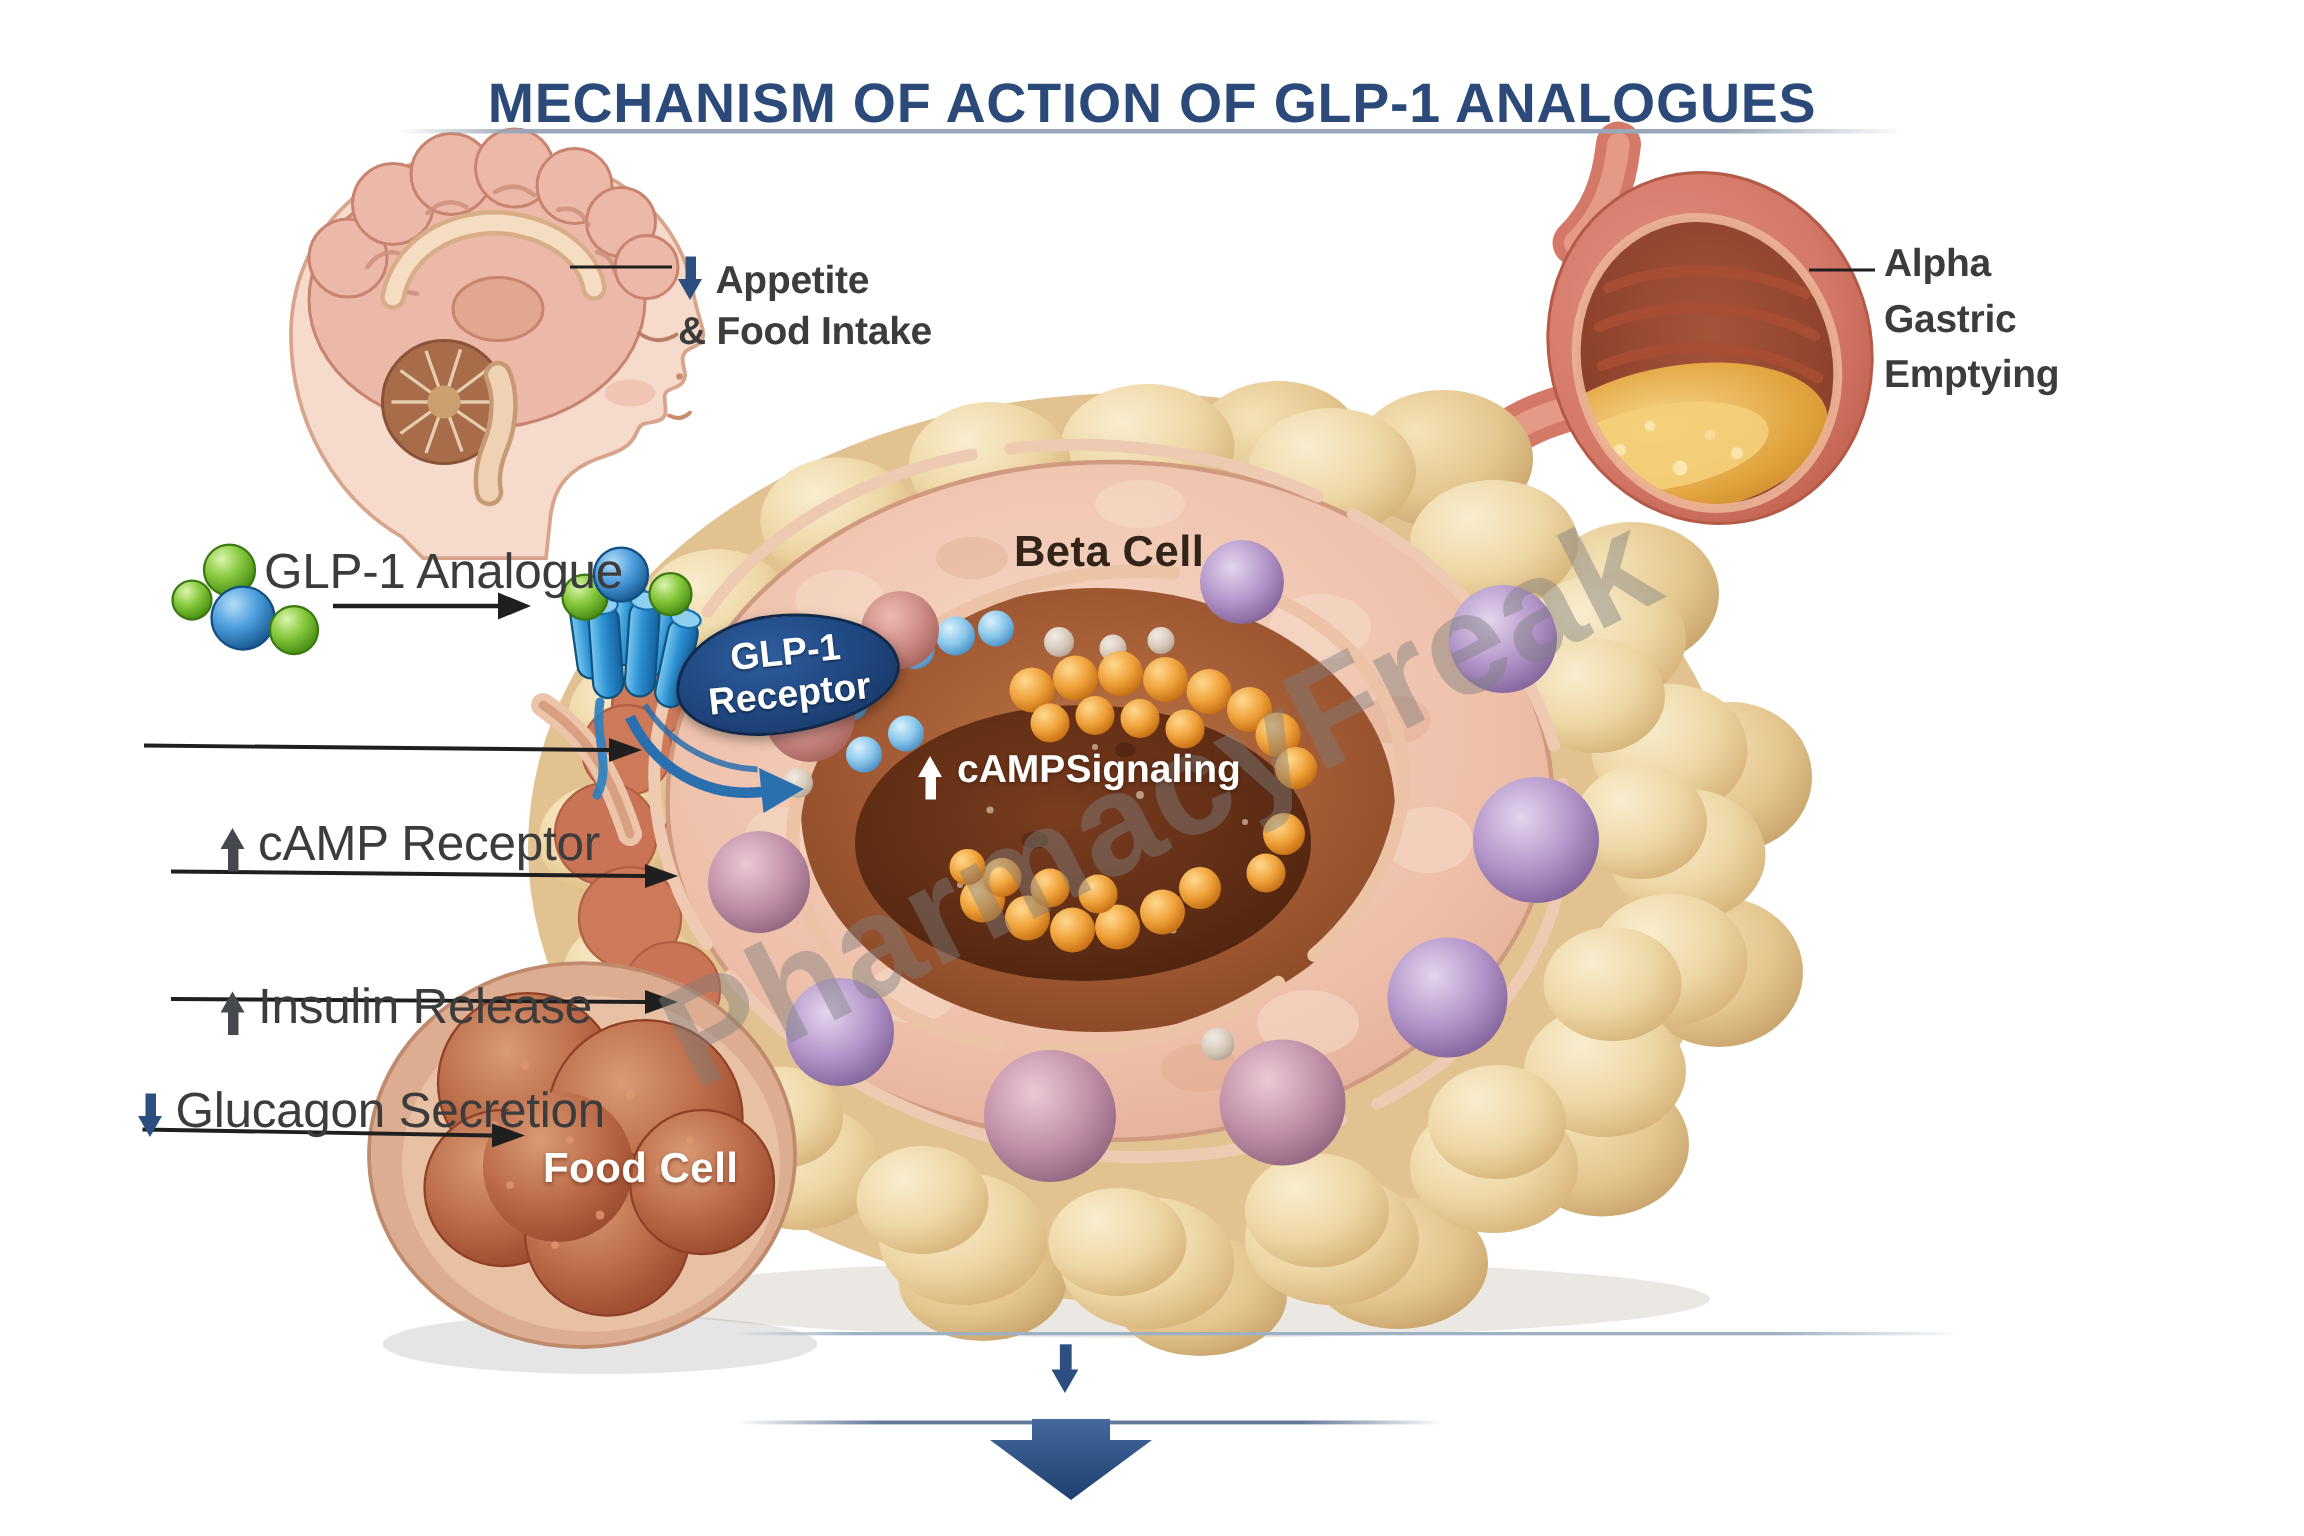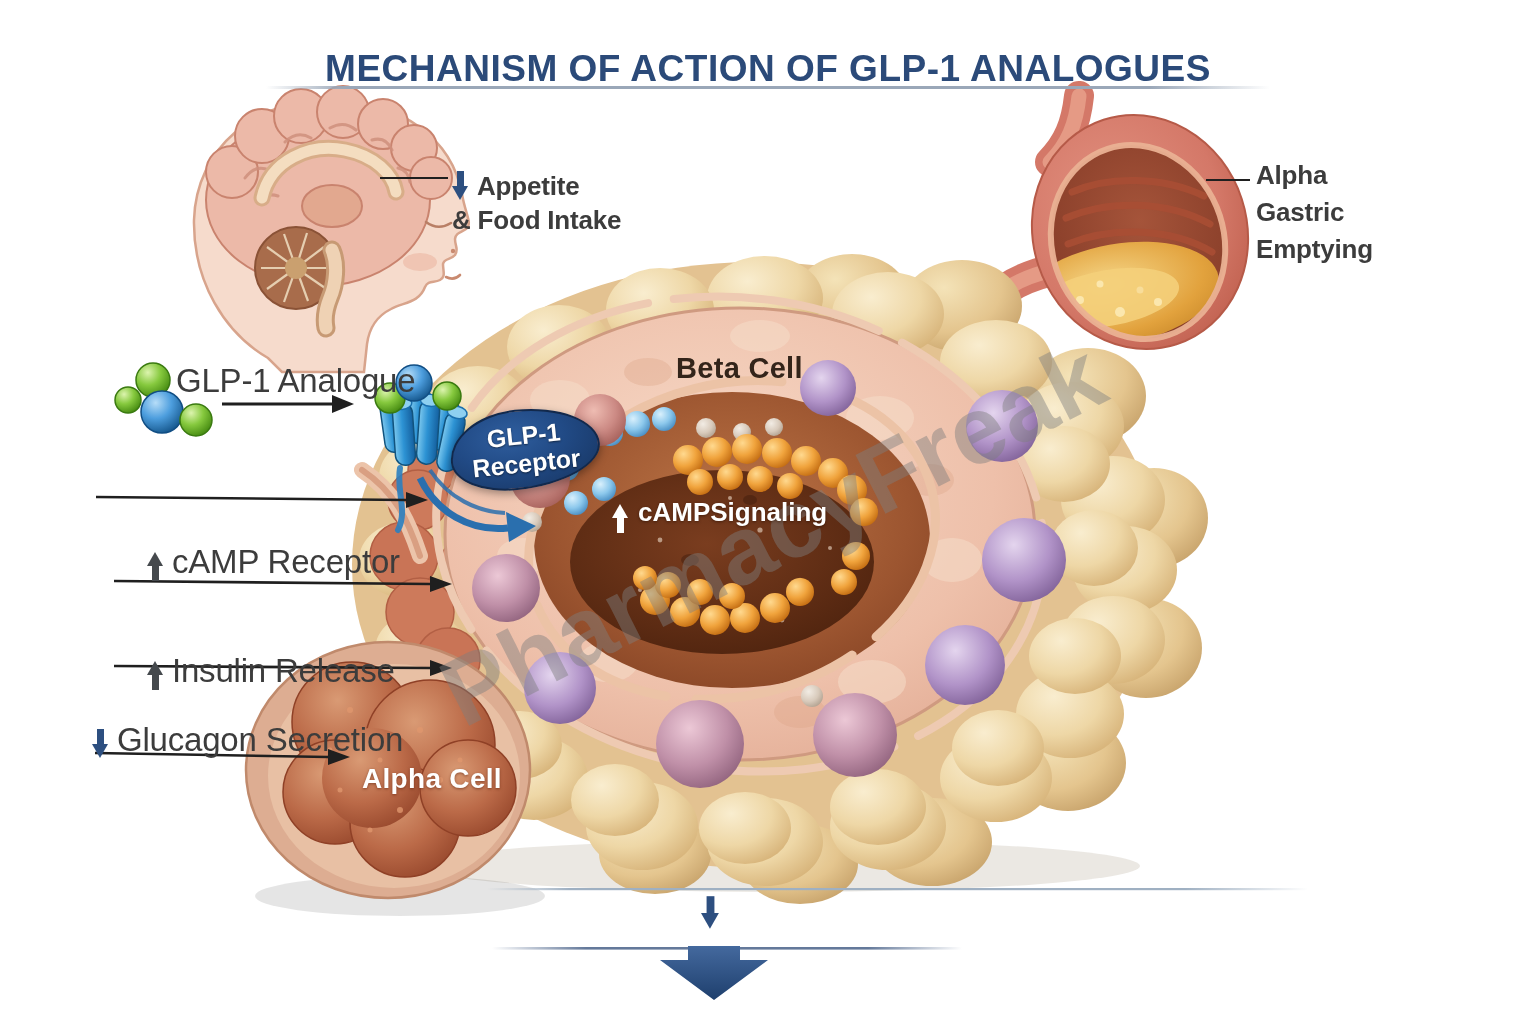--- a/index.html
+++ b/index.html
@@ -539,21 +539,21 @@
   <span class="ba up c-white">
         <i class="st"></i>
         <i class="hd"></i>
       </span>
   <span style="display:flex;flex-direction:row;">
     <span>cAMP</span>
     <span>Signaling</span>
   </span>
 </div>
 
-<div class="alpha-label">Alpha Cell</div>
+<div class="alpha-label">Food Cell</div>
 
 <div class="glucose">
   <span class="ba down c-blue">
         <i class="st"></i>
         <i class="hd"></i>
       </span>
 </div>
 
 <div class="watermark">PharmacyFreak</div>
 

